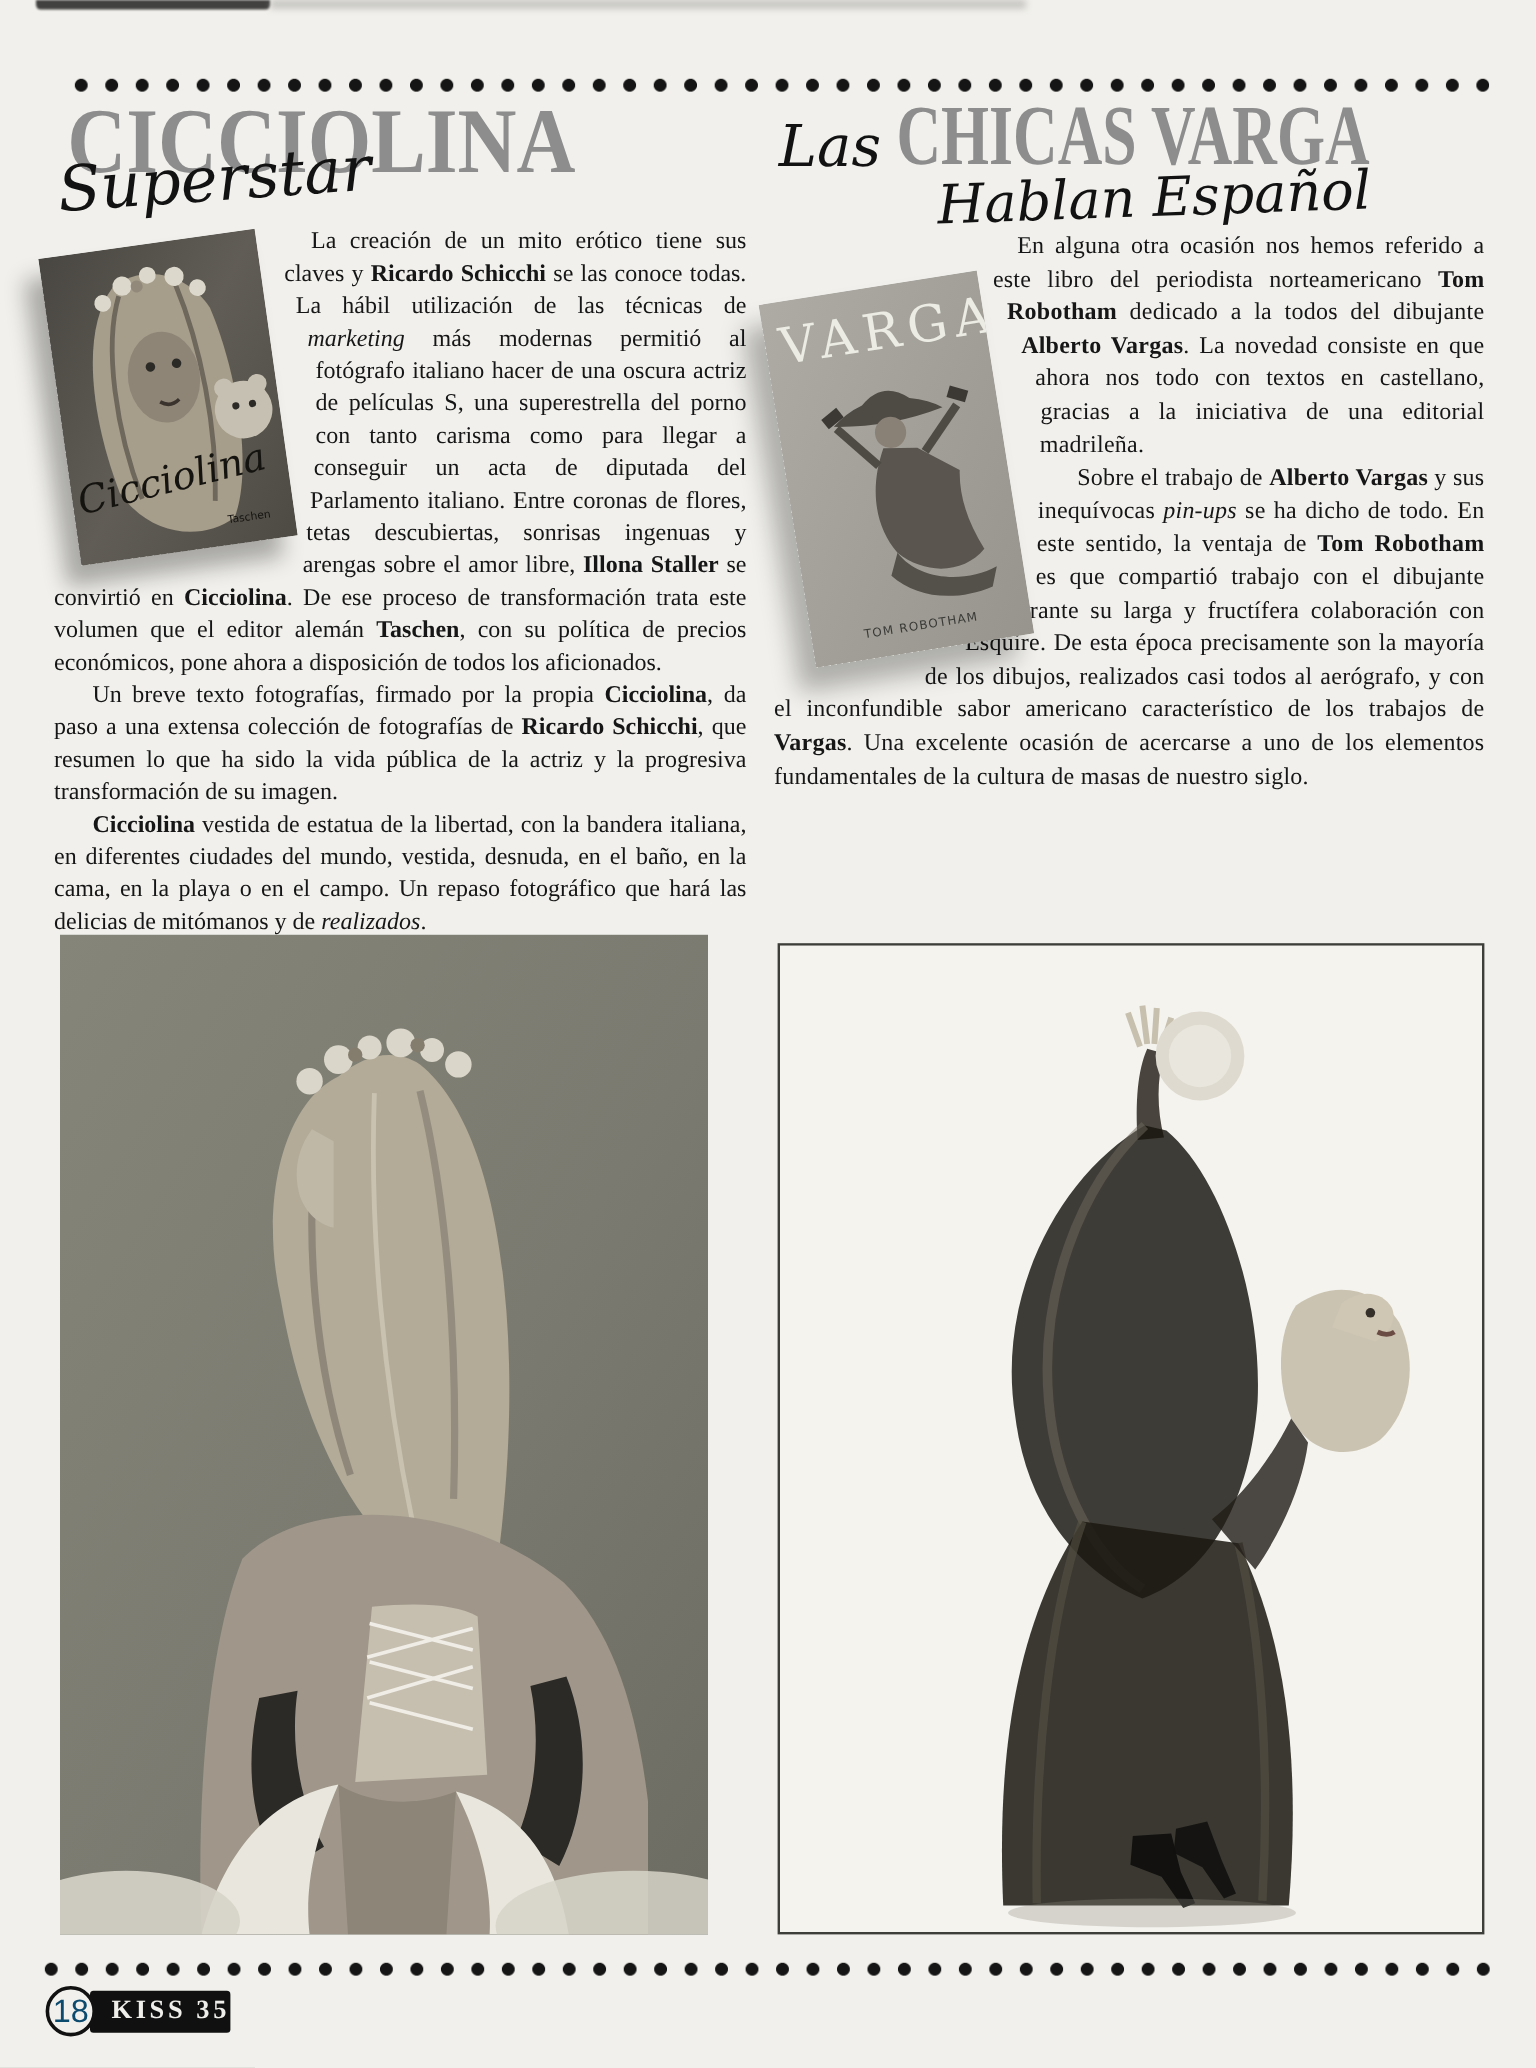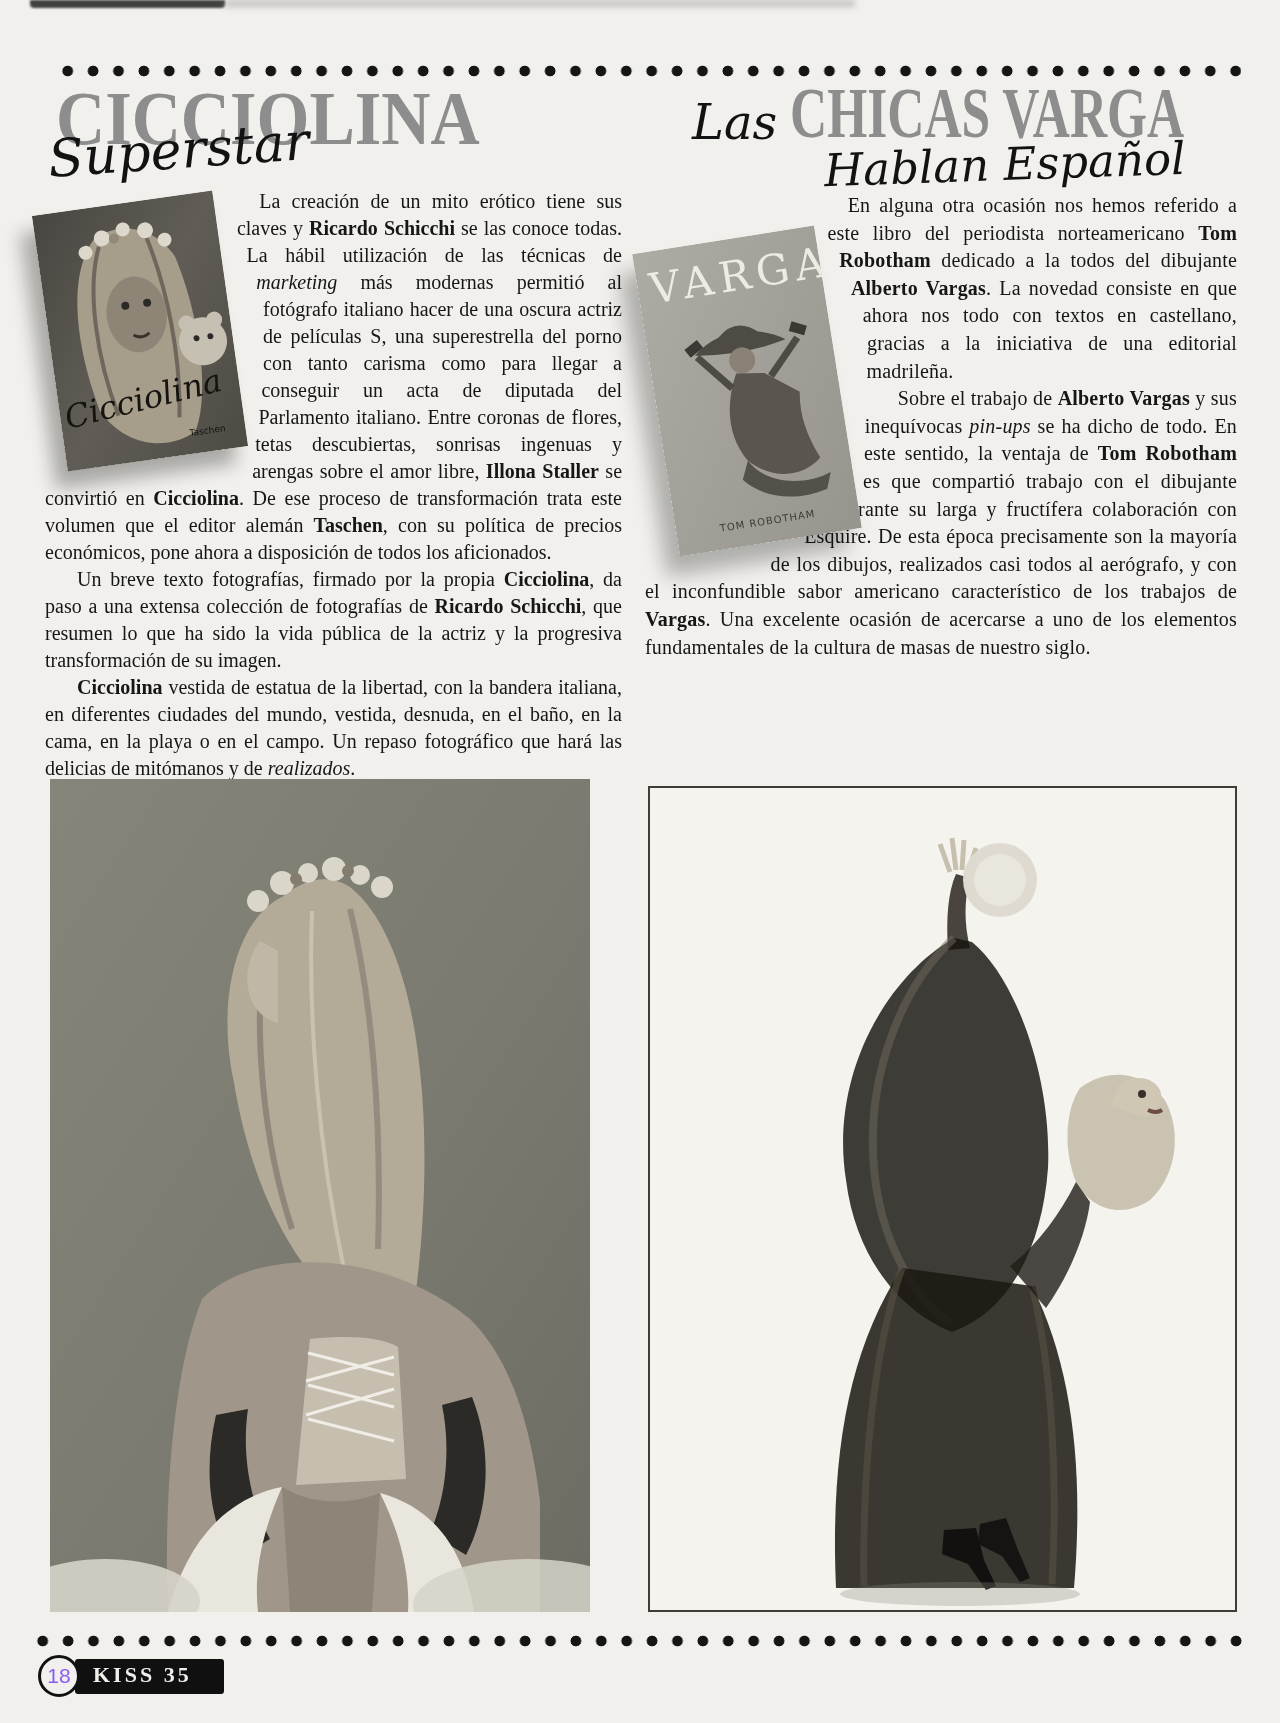--- a/index.html
+++ b/index.html
@@ -22,21 +22,21 @@
   .dots-bottom { left:30px; top:1634px; width:1218px; }
 
   
   .hl-left { position:absolute; left:56px; top:80px; width:560px; height:110px; }
   .big-title { font-family:"Liberation Serif", serif; font-weight:bold; color:#8d8d8d;
     line-height:1; white-space:nowrap; }
   .hl-left .big-title { font-size:74px; transform:scaleX(.92) scaleY(1.04); transform-origin:left top; }
   .script { font-family:"DejaVu Serif", serif; font-style:italic; color:#121212; white-space:nowrap; }
   .hl-left .script { position:absolute; left:-8px; top:40px; font-size:52px; transform:rotate(-4deg); }
 
-  .hl-right { position:absolute; left:686px; top:78px; width:592px; height:120px; }
+  .hl-right { position:absolute; left:643px; top:78px; width:592px; height:120px; }
   .hl-right .las { position:absolute; left:6px; top:16px; font-size:48px; }
   .hl-right .big-title { position:absolute; left:104px; top:0; font-size:66px;
     transform:scaleX(.78) scaleY(1.08); transform-origin:left top; }
   .hl-right .script2 { position:absolute; left:138px; top:60px; font-size:45px; transform:rotate(-2deg); }
 
   
   .col { position:absolute; text-align:justify; }
   .col p { margin:0; text-indent:1.6em; }
   .col-left  { left:45px;  top:188px; width:577px; font-size:20px; line-height:27px; }
   .col-right { left:645px; top:192px; width:592px; font-size:20px; line-height:27.6px; letter-spacing:.2px; }
@@ -54,23 +54,23 @@
   
   .photo-left { position:absolute; left:50px; top:779px; width:540px; height:833px;
     background:#7b7a72; overflow:hidden; }
   .photo-right { position:absolute; left:648px; top:786px; width:589px; height:826px;
     background:#f4f3ee; border:2px solid #3d3d3a; box-sizing:border-box; overflow:hidden; }
 
   
   .footer { position:absolute; left:38px; top:1655px; display:flex; align-items:center; }
   .page-circle { width:36px; height:36px; border:3px solid #111; border-radius:50%;
     background:#f1f0ec; display:flex; align-items:center; justify-content:center;
-    font-family:"Liberation Sans", sans-serif; font-size:21px; color:#8b5cf6; z-index:2; }
+    font-family:"Liberation Sans", sans-serif; font-size:27px; color:#0c4a6e; z-index:2; }
   .mag-badge { background:#101010; color:#efeeea; font-weight:bold; font-size:22px;
-    letter-spacing:3px; padding:3px 32px 6px 18px; border-radius:3px; margin-left:-5px;
+    letter-spacing:3px; padding:3px 0 6px 18px; border-radius:3px; margin-left:-5px;
     font-family:"Liberation Serif", serif; }
 </style>
 </head>
 <body>
 
 <div class="page">
 
   <div class="smudge-dark"></div>
   <div class="smudge-light"></div>
 

